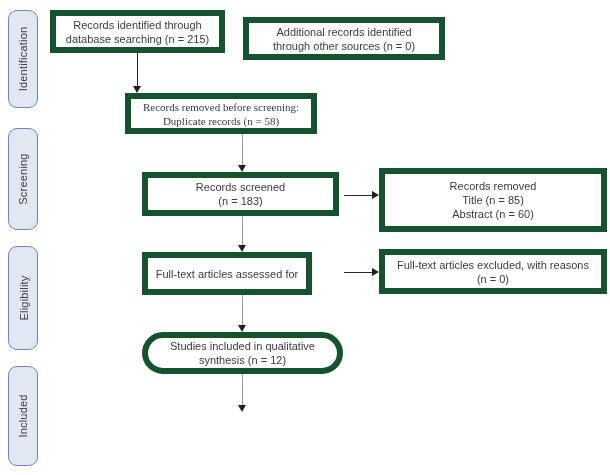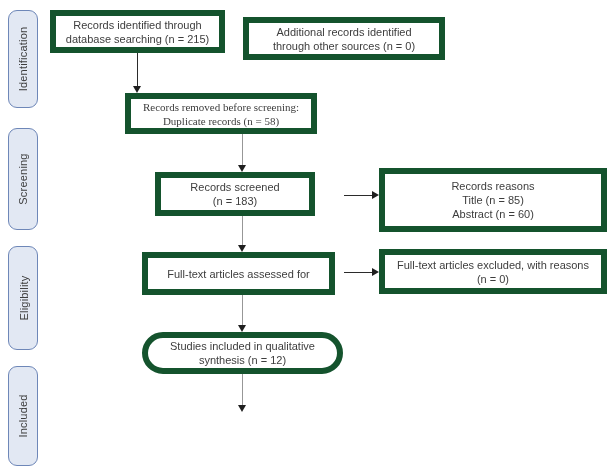--- a/index.html
+++ b/index.html
@@ -87,38 +87,38 @@
   <div class="head-down" style="left:133px;top:86px;"></div>
 
   <div class="fbox" style="left:125px;top:93px;width:192px;height:41px;font-family:Liberation Serif, serif;">
     <div>Records removed before screening:</div>
     <div>Duplicate records (n = 58)</div>
   </div>
 
   <div class="vline gray" style="left:242px;top:134px;height:31px;"></div>
   <div class="head-down" style="left:238px;top:165px;"></div>
 
-  <div class="fbox" style="left:142px;top:172px;width:160px;height:44px;margin-left:13px;">
+  <div class="fbox" style="left:142px;top:172px;width:197px;height:44px;">
     <div>Records screened</div>
     <div>(n = 183)</div>
   </div>
 
   <div class="hline dark" style="left:344px;top:195px;width:28px;"></div>
   <div class="head-right" style="left:372px;top:191px;"></div>
 
   <div class="fbox" style="left:379px;top:168px;width:228px;height:64px;">
-    <div>Records reasons</div>
+    <div>Records removed</div>
     <div>Title (n = 85)</div>
     <div>Abstract (n = 60)</div>
   </div>
 
   <div class="vline gray" style="left:242px;top:216px;height:29px;"></div>
   <div class="head-down" style="left:238px;top:245px;"></div>
 
-  <div class="fbox" style="left:142px;top:252px;width:193px;height:43px;">
+  <div class="fbox" style="left:142px;top:252px;width:170px;height:43px;">
     <div>Full-text articles assessed for</div>
   </div>
 
   <div class="hline dark" style="left:344px;top:272px;width:28px;"></div>
   <div class="head-right" style="left:372px;top:268px;"></div>
 
   <div class="fbox" style="left:379px;top:249px;width:228px;height:45px;text-align:right;">
     <div>Full-text articles excluded, with reasons</div>
     <div>(n = 0)</div>
   </div>

